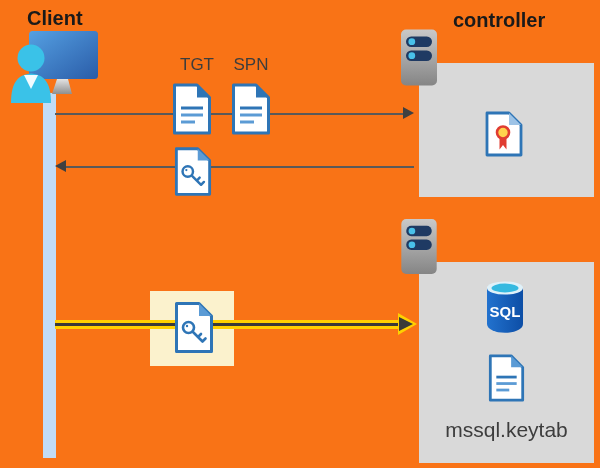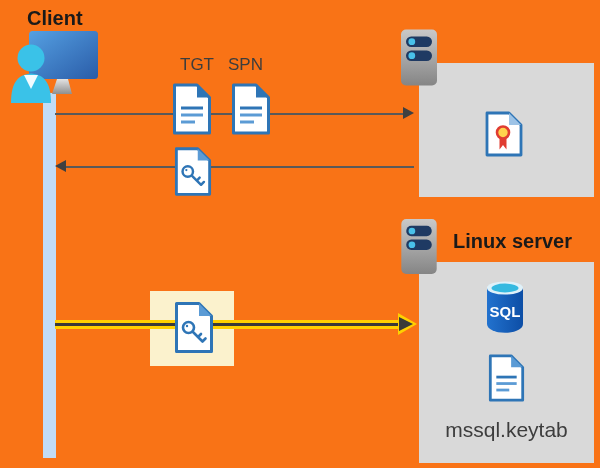--- a/index.html
+++ b/index.html
@@ -81,21 +81,21 @@
       <path d="M52 50 L63 50 L67 65 L47 65 Z" fill="url(#gstand)"></path>
     </g>
     <g>
       <circle cx="26" cy="29" r="13.5" style="fill:var(--person-cyan)"></circle>
       <path d="M6 74 C6 52 14 45.5 26 44.5 C38 45.5 46 52 46 74 Z" style="fill:var(--person-cyan)"></path>
       <path d="M19 46 L26 60 L33 46 Z" fill="#f2fbff"></path>
     </g>
   </svg>
 
   <div class="abs label-small" style="left:170px;top:55px;width:44px;text-align:right;">TGT</div>
-  <div class="abs label-small" style="left:228px;top:55px;width:46px;text-align:left;">SPN</div>
+  <div class="abs label-small" style="left:228px;top:55px;width:46px;text-align:center;">SPN</div>
 
   <svg class="abs" style="left:172px;top:82px;" width="40" height="54" viewBox="0 0 40 52">
     <path d="M2.5 2 H25 L37.5 14.5 V50 H2.5 Z" fill="#fff" style="stroke:var(--doc-blue)" stroke-width="3" stroke-linejoin="round"></path>
     <path d="M25 2 V14.5 H37.5 Z" style="fill:var(--doc-blue)"></path>
     <line x1="9" y1="25" x2="31" y2="25" style="stroke:var(--doc-blue)" stroke-width="3"></line>
     <line x1="9" y1="32" x2="31" y2="32" style="stroke:var(--doc-blue-light)" stroke-width="3"></line>
     <line x1="9" y1="39" x2="23" y2="39" style="stroke:var(--doc-blue-light)" stroke-width="3"></line>
   </svg>
 
   <svg class="abs" style="left:231px;top:82px;" width="40" height="54" viewBox="0 0 40 52">
@@ -128,38 +128,38 @@
 
   <svg class="abs" style="left:400px;top:28px;" width="38" height="59" viewBox="0 0 38 58">
     <rect x="1" y="1" width="36" height="56" rx="5" fill="url(#gsrv)"></rect>
     <rect x="6" y="8" width="26" height="10.5" rx="5.2" style="fill:var(--server-bar-navy)"></rect>
     <circle cx="11.8" cy="13.2" r="3.4" style="fill:var(--server-dot-cyan)"></circle>
     <rect x="6" y="22" width="26" height="10.5" rx="5.2" style="fill:var(--server-bar-navy)"></rect>
     <circle cx="11.8" cy="27.2" r="3.4" style="fill:var(--server-dot-cyan)"></circle>
   </svg>
 
   <div class="abs label-bold" style="left:453px;top:7px;">
+    <div>controller</div>
   </div>
 
   <svg class="abs" style="left:485px;top:111px;" width="38" height="46" viewBox="0 0 38 46">
     <path d="M2 2 H24 L36 14 V44 H2 Z" fill="#fff" style="stroke:var(--doc-blue)" stroke-width="2.8" stroke-linejoin="round"></path>
     <path d="M24 2 V14 H36 Z" style="fill:var(--doc-fold-light)"></path>
     <circle cx="18" cy="21.5" r="6" style="fill:var(--cert-gold);stroke:var(--cert-red)" stroke-width="2.6"></circle>
     <path d="M14.5 27 V38.5 L18 34 L21.5 38.5 V27 Z" style="fill:var(--cert-red)"></path>
   </svg>
 
   <svg class="abs" style="left:400px;top:218px;" width="38" height="57" viewBox="0 0 38 58">
     <rect x="1" y="1" width="36" height="56" rx="5" fill="url(#gsrv)"></rect>
     <rect x="6" y="8" width="26" height="10.5" rx="5.2" style="fill:var(--server-bar-navy)"></rect>
     <circle cx="11.8" cy="13.2" r="3.4" style="fill:var(--server-dot-cyan)"></circle>
     <rect x="6" y="22" width="26" height="10.5" rx="5.2" style="fill:var(--server-bar-navy)"></rect>
     <circle cx="11.8" cy="27.2" r="3.4" style="fill:var(--server-dot-cyan)"></circle>
   </svg>
 
-  <div class="abs label-bold" style="left:453px;top:228px;white-space:nowrap;">Linux server</div>
 
   <svg class="abs" style="left:485px;top:279px;" width="40" height="55" viewBox="0 0 40 55">
     <path d="M2 9 V45 C2 50 10 53.8 20 53.8 C30 53.8 38 50 38 45 V9 Z" fill="url(#gsql)"></path>
     <ellipse cx="20" cy="9" rx="18" ry="6.6" fill="#dff1f9"></ellipse>
     <ellipse cx="20" cy="9" rx="13.5" ry="4.4" fill="#35b9e0"></ellipse>
     <text x="20" y="37.5" text-anchor="middle" font-size="15" font-weight="bold" fill="#ffffff">SQL</text>
   </svg>
 
   <svg class="abs" style="left:488px;top:353px;" width="37" height="50" viewBox="0 0 40 52">
     <path d="M2.5 2 H25 L37.5 14.5 V50 H2.5 Z" fill="#fff" style="stroke:var(--doc-blue)" stroke-width="3" stroke-linejoin="round"></path>

